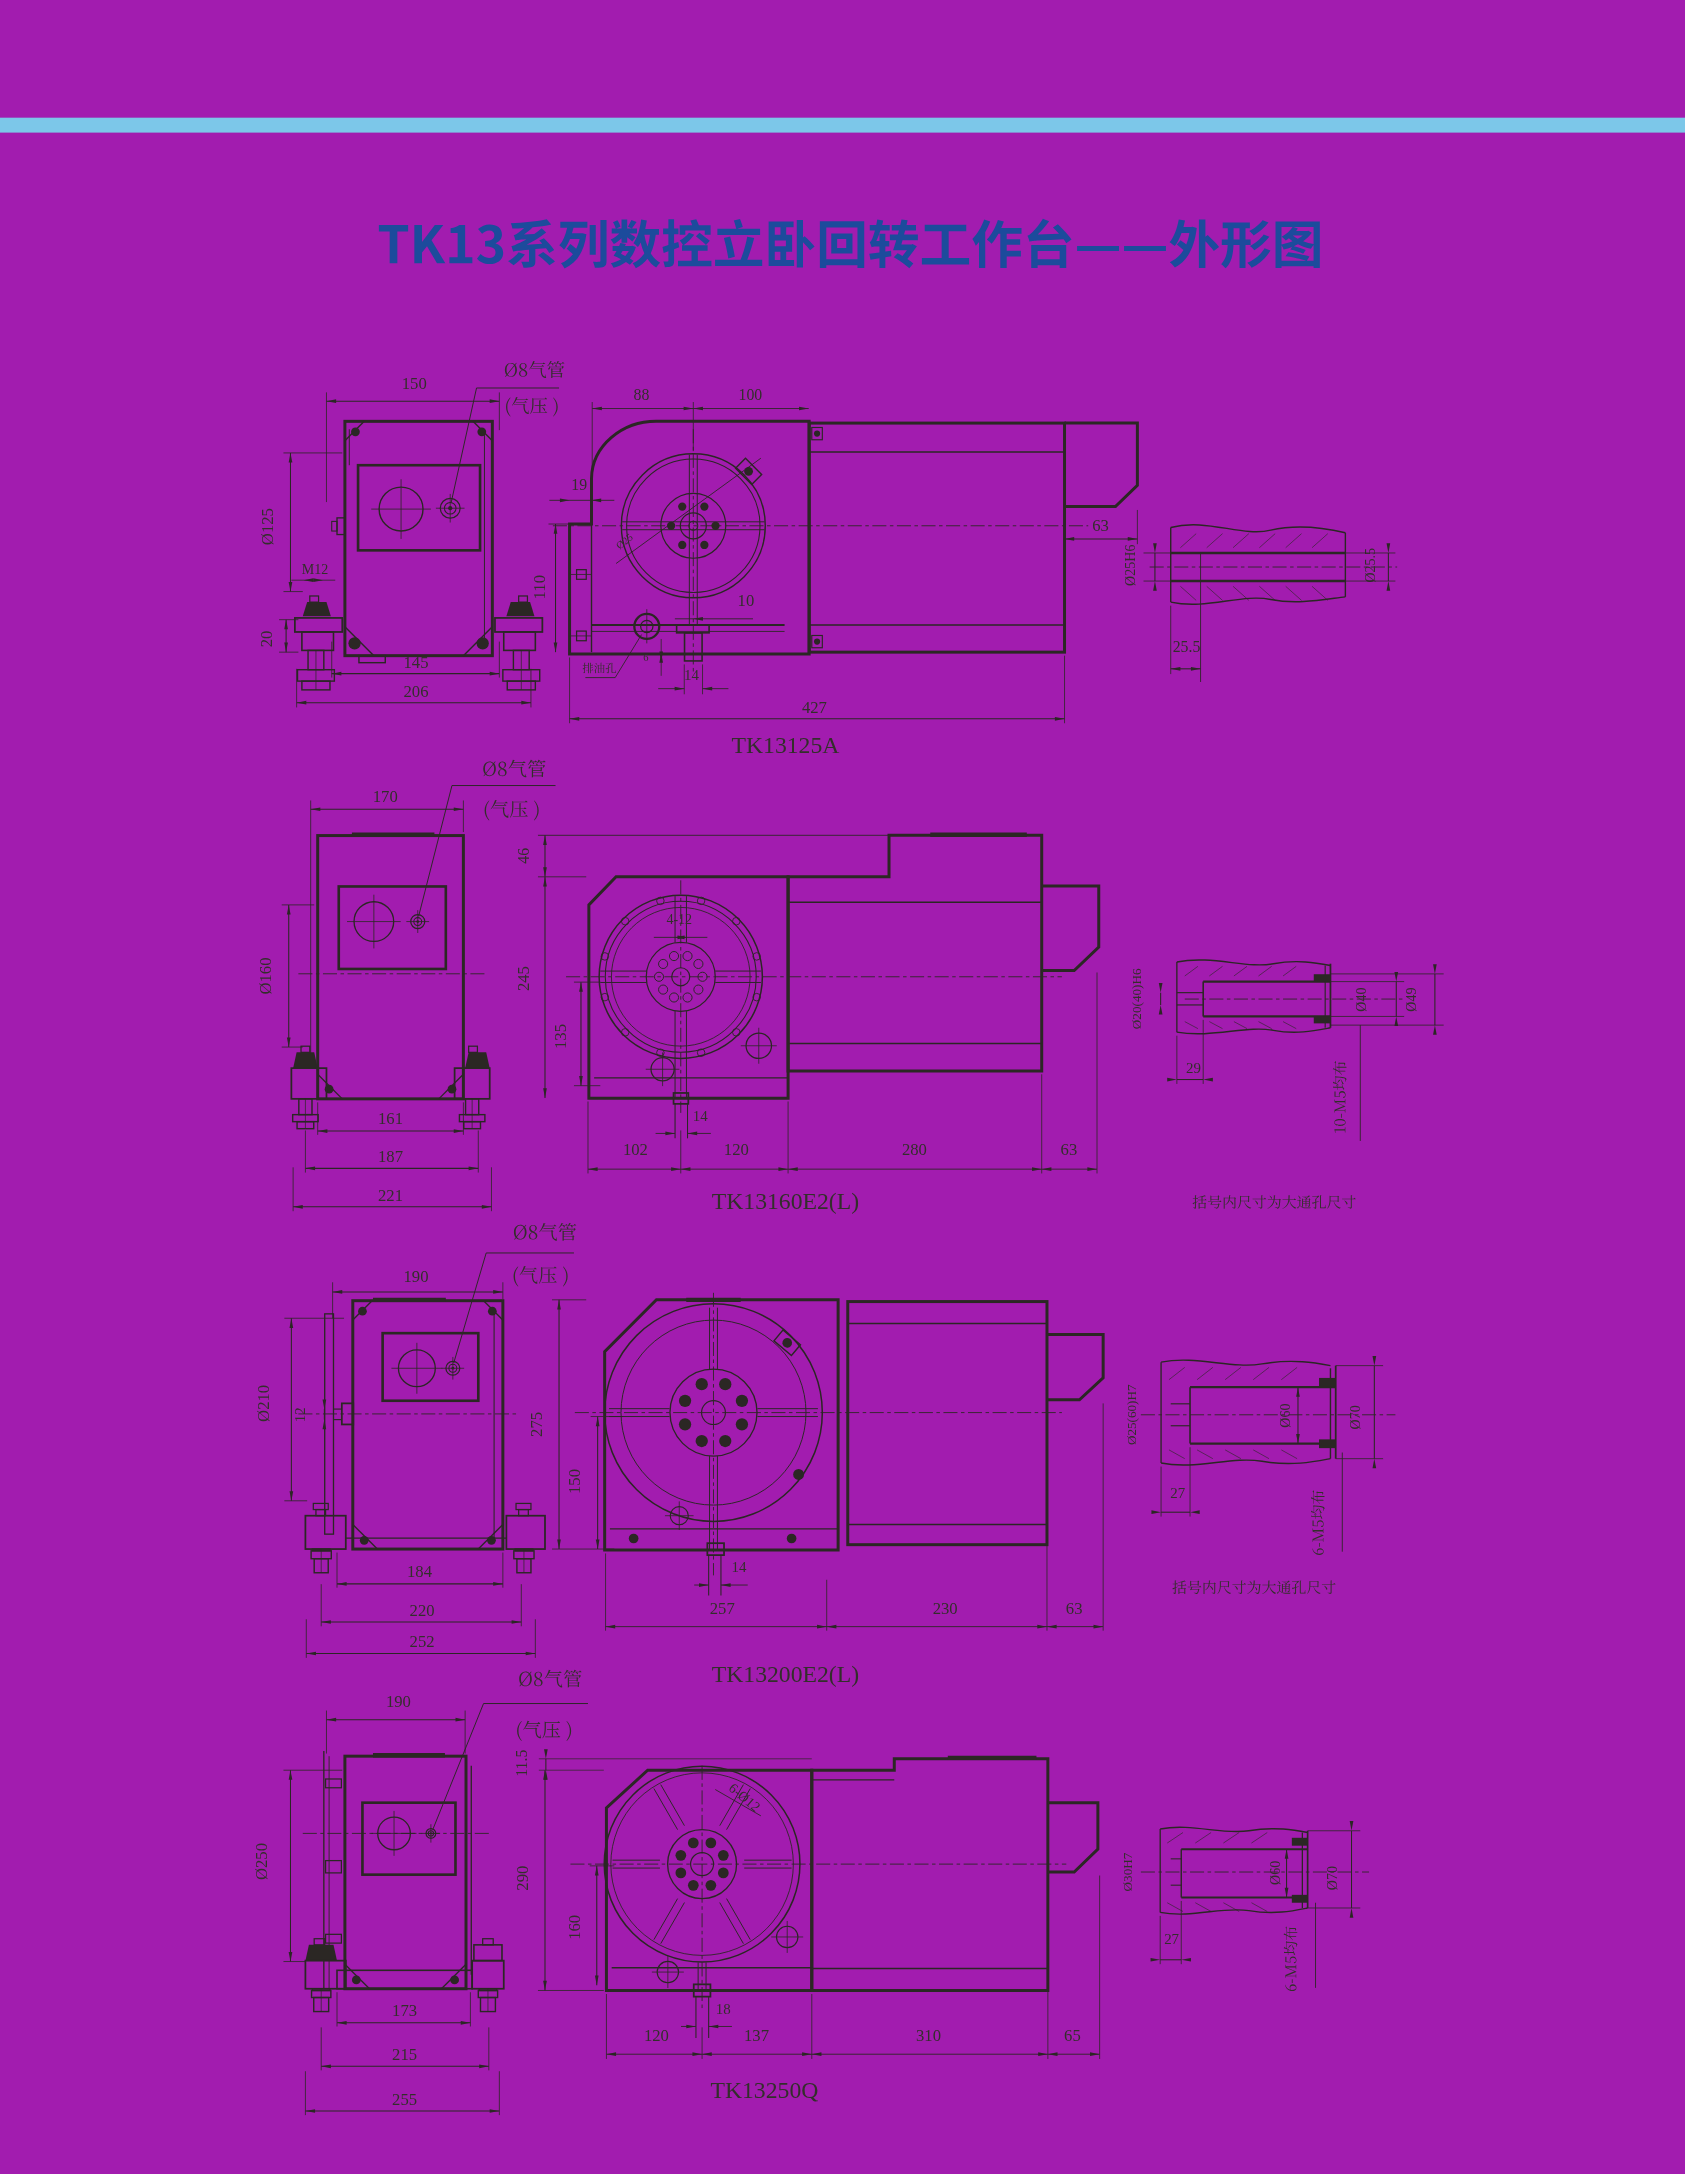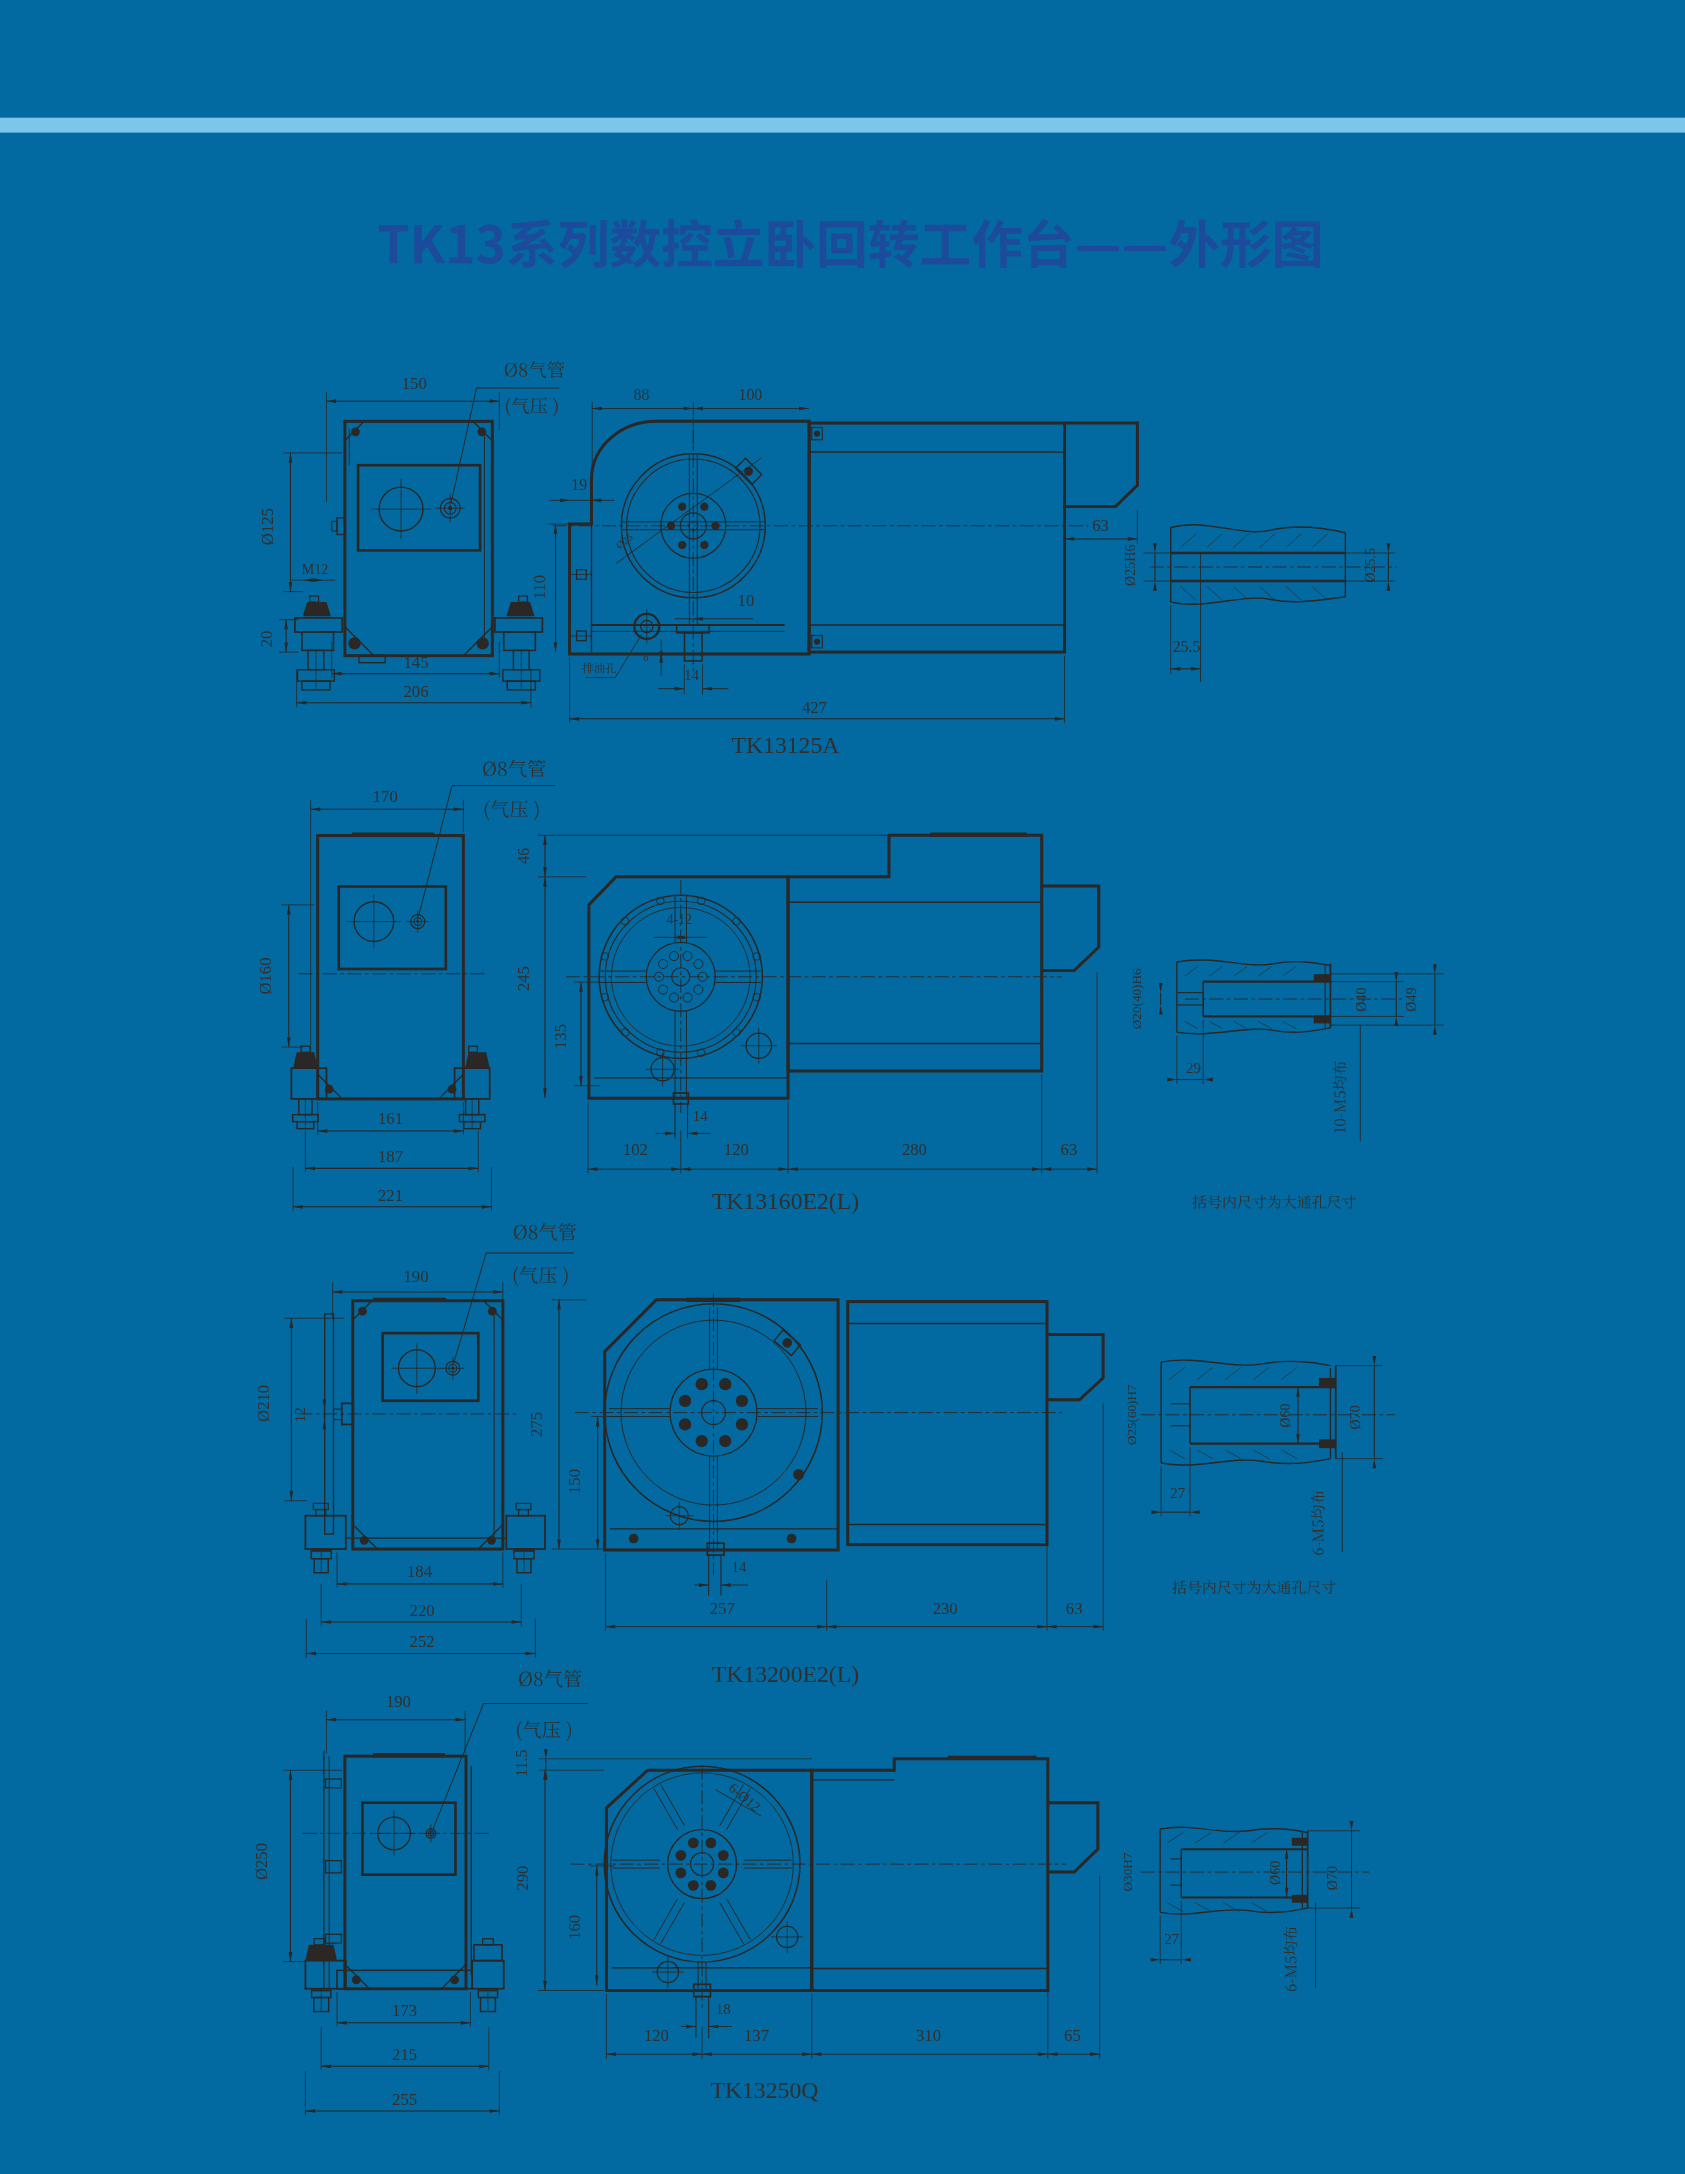--- a/index.html
+++ b/index.html
@@ -1,14 +1,14 @@
 <!DOCTYPE html>
 <html style="font-size:14px"><head><meta charset="utf-8"><title>TK13</title><style>
 html,body{margin:0;padding:0;background:#fff}
-.page{position:relative;width:1685px;height:2174px;background:#0369a1;overflow:hidden}
+.page{position:relative;width:1685px;height:2174px;background:#a21caf;overflow:hidden}
 </style></head><body>
 <div class="page">
 <svg width="1685" height="2174" viewBox="0 0 1920 2477">
 
 <rect x="0" y="134" width="1920" height="17" fill="#7cc7e9"></rect>
 
 <path transform="translate(430,300) scale(1.0153)" d="M13.8 0.0H22.4V-35.8H34.5V-43.0H1.7V-35.8H13.8Z M41.5 0.0H50.1V-12.1L55.7 -19.3L66.9 0.0H76.3L60.8 -26.0L74.0 -43.0H64.5L50.3 -24.3H50.1V-43.0H41.5Z M80.8 0.0H106.6V-7.0H98.5V-43.0H92.2C89.5 -41.2 86.6 -40.1 82.2 -39.4V-34.0H90.1V-7.0H80.8Z M126.1 0.8C134.3 0.8 141.2 -3.7 141.2 -11.6C141.2 -17.3 137.5 -20.9 132.7 -22.2V-22.5C137.2 -24.3 139.8 -27.7 139.8 -32.3C139.8 -39.7 134.2 -43.7 125.9 -43.7C120.9 -43.7 116.8 -41.7 113.0 -38.5L117.5 -33.2C119.9 -35.6 122.4 -37.0 125.5 -37.0C129.2 -37.0 131.3 -35.0 131.3 -31.7C131.3 -27.8 128.7 -25.1 120.9 -25.1V-19.0C130.2 -19.0 132.6 -16.4 132.6 -12.1C132.6 -8.3 129.7 -6.1 125.3 -6.1C121.4 -6.1 118.3 -8.1 115.8 -10.6L111.8 -5.2C114.8 -1.7 119.4 0.8 126.1 0.8Z M158.5 -12.5C155.8 -8.9 151.1 -4.9 146.7 -2.5C148.4 -1.5 151.4 0.8 152.8 2.1C157.0 -0.8 162.2 -5.6 165.6 -10.0ZM180.4 -9.2C184.9 -5.8 190.6 -1.0 193.1 2.1L199.3 -2.0C196.4 -5.2 190.5 -9.8 186.1 -12.8ZM181.7 -25.6C182.8 -24.5 183.9 -23.3 185.0 -22.1L167.6 -20.9C175.0 -24.8 182.5 -29.3 189.4 -34.7L184.4 -39.3C181.8 -37.1 179.0 -34.9 176.1 -32.9L164.6 -32.4C168.0 -34.8 171.4 -37.6 174.3 -40.5C181.9 -41.2 189.0 -42.3 195.1 -43.7L190.1 -49.5C180.3 -47.1 164.1 -45.6 149.8 -45.1C150.5 -43.6 151.3 -40.8 151.5 -39.0C155.7 -39.1 160.2 -39.4 164.7 -39.7C161.6 -36.9 158.6 -34.7 157.4 -33.9C155.7 -32.7 154.3 -31.9 153.0 -31.7C153.7 -30.0 154.6 -27.0 154.9 -25.8C156.3 -26.3 158.2 -26.6 167.3 -27.2C163.5 -24.9 160.3 -23.3 158.6 -22.5C154.9 -20.6 152.7 -19.7 150.4 -19.3C151.1 -17.6 152.1 -14.4 152.4 -13.2C154.3 -13.9 156.9 -14.3 170.2 -15.4V-2.6C170.2 -1.9 169.9 -1.7 169.0 -1.7C168.0 -1.7 164.4 -1.7 161.4 -1.8C162.5 0.0 163.6 3.0 164.0 5.0C168.3 5.0 171.5 4.9 174.1 3.9C176.6 2.8 177.3 1.0 177.3 -2.4V-16.0L189.3 -16.9C190.8 -15.0 192.0 -13.2 192.9 -11.7L198.4 -15.1C196.0 -18.8 191.3 -24.2 186.9 -28.3Z M238.3 -43.1V-9.7H245.1V-43.1ZM250.3 -48.7V-2.9C250.3 -2.0 249.9 -1.7 248.9 -1.7C248.0 -1.6 244.8 -1.6 241.9 -1.7C242.8 0.1 243.8 3.1 244.1 4.9C248.8 5.0 252.1 4.8 254.3 3.7C256.5 2.6 257.2 0.8 257.2 -3.0V-48.7ZM212.5 -16.4C214.7 -14.6 217.4 -12.2 219.4 -10.3C215.8 -5.7 211.3 -2.3 206.0 -0.2C207.4 1.2 209.2 3.9 210.1 5.7C223.5 -0.5 231.8 -12.2 234.6 -32.7L230.3 -33.9L229.0 -33.8H218.4C219.0 -35.8 219.6 -37.9 220.1 -40.0H235.7V-46.6H205.3V-40.0H213.0C211.2 -32.1 208.3 -24.8 204.2 -20.2C205.7 -19.1 208.4 -16.6 209.4 -15.4C212.1 -18.6 214.4 -22.7 216.2 -27.4H227.0C226.0 -23.3 224.8 -19.7 223.1 -16.4C221.2 -18.0 218.5 -20.2 216.5 -21.7Z M285.1 -48.6C284.1 -46.4 282.5 -43.2 281.2 -41.2L285.7 -39.2C287.2 -41.0 289.0 -43.7 290.9 -46.3ZM282.2 -13.8C281.1 -11.8 279.7 -10.0 278.2 -8.4L273.4 -10.7L275.2 -13.8ZM265.1 -8.5C267.8 -7.5 270.6 -6.1 273.4 -4.6C270.1 -2.6 266.2 -1.1 262.0 -0.2C263.1 1.0 264.5 3.5 265.1 5.0C270.3 3.6 275.0 1.5 279.0 -1.5C280.7 -0.4 282.2 0.6 283.4 1.6L287.5 -3.0C286.3 -3.8 284.9 -4.6 283.4 -5.6C286.3 -8.9 288.6 -13.1 290.1 -18.3L286.3 -19.7L285.2 -19.4H277.9L278.9 -21.7L272.7 -22.8C272.3 -21.7 271.8 -20.6 271.3 -19.4H264.0V-13.8H268.4C267.3 -11.8 266.2 -10.0 265.1 -8.5ZM264.4 -46.2C265.8 -44.0 267.1 -40.9 267.6 -39.0H263.0V-33.5H271.6C268.9 -30.7 265.2 -28.1 261.8 -26.7C263.0 -25.5 264.5 -23.2 265.4 -21.6C268.2 -23.3 271.3 -25.6 274.0 -28.3V-23.1H280.4V-29.4C282.6 -27.7 284.9 -25.8 286.2 -24.5L289.8 -29.3C288.8 -30.1 285.6 -32.0 282.9 -33.5H291.4V-39.0H280.4V-49.3H274.0V-39.0H268.0L272.8 -41.1C272.4 -43.2 270.9 -46.1 269.4 -48.3ZM296.0 -49.1C294.7 -38.7 292.1 -28.8 287.4 -22.7C288.8 -21.8 291.4 -19.5 292.4 -18.3C293.5 -19.9 294.6 -21.6 295.5 -23.5C296.6 -19.1 297.9 -15.0 299.6 -11.4C296.6 -6.5 292.4 -2.8 286.5 -0.2C287.7 1.2 289.5 4.1 290.1 5.5C295.6 2.7 299.8 -0.8 303.1 -5.2C305.7 -1.2 308.9 2.2 312.9 4.7C313.9 3.0 315.9 0.5 317.4 -0.8C313.0 -3.2 309.5 -6.8 306.8 -11.4C309.6 -17.1 311.3 -24.0 312.4 -32.1H316.1V-38.6H300.6C301.3 -41.7 301.9 -44.9 302.4 -48.2ZM305.9 -32.1C305.4 -27.2 304.5 -22.8 303.2 -19.0C301.6 -23.0 300.4 -27.4 299.6 -32.1Z M357.5 -30.5C361.2 -27.5 366.3 -23.2 368.8 -20.6L373.1 -25.3C370.4 -27.7 365.1 -31.8 361.6 -34.5ZM326.6 -49.4V-39.0H320.7V-32.6H326.6V-20.5L320.0 -18.4L321.3 -11.7L326.6 -13.6V-3.1C326.6 -2.3 326.4 -2.1 325.7 -2.1C325.0 -2.0 322.9 -2.0 320.9 -2.1C321.7 -0.3 322.5 2.6 322.7 4.3C326.4 4.3 328.9 4.1 330.7 3.0C332.5 1.9 333.0 0.2 333.0 -3.0V-15.8L338.8 -18.0L337.7 -24.1L333.0 -22.6V-32.6H337.9V-39.0H333.0V-49.4ZM349.8 -34.3C347.2 -31.0 343.1 -27.7 339.3 -25.6C340.5 -24.4 342.3 -21.8 343.0 -20.4H341.9V-14.3H352.6V-2.8H337.4V3.3H374.9V-2.8H359.7V-14.3H370.6V-20.4H343.7C347.9 -23.2 352.6 -27.8 355.7 -32.0ZM351.2 -48.0C351.9 -46.4 352.7 -44.4 353.3 -42.7H339.3V-32.0H345.6V-36.8H367.4V-32.2H374.0V-42.7H360.8C360.1 -44.7 358.9 -47.4 357.9 -49.5Z M388.9 -28.5C390.9 -21.2 393.0 -11.7 393.8 -5.5L401.2 -7.4C400.3 -13.6 398.1 -22.8 395.9 -30.2ZM400.0 -48.2C401.1 -45.3 402.2 -41.4 402.8 -38.9H381.6V-31.8H429.5V-38.9H403.9L410.1 -40.7C409.5 -43.2 408.2 -47.0 407.0 -49.9ZM415.1 -30.0C413.6 -21.8 410.5 -11.1 407.6 -4.1H379.0V3.0H431.9V-4.1H415.1C417.8 -10.8 420.8 -20.1 422.9 -28.5Z M446.0 -25.6H458.5V-19.3H446.0ZM446.0 -12.9H452.3V-3.7H446.0ZM446.0 -32.1V-40.4H452.4V-32.1ZM467.1 -46.9H439.1V2.9H467.7V-3.7H458.8V-12.9H465.5V-32.1H458.8V-40.4H467.1ZM470.7 -48.6V4.6H477.7V-23.6C480.8 -20.4 483.9 -16.9 485.6 -14.6L490.7 -19.0C488.2 -22.1 483.5 -26.9 479.5 -30.5L477.7 -29.1V-48.6Z M516.0 -27.3H526.2V-17.2H516.0ZM509.4 -33.4V-11.2H533.2V-33.4ZM496.6 -47.3V5.2H503.8V2.0H538.8V5.2H546.4V-47.3ZM503.8 -4.5V-40.2H538.8V-4.5Z M554.7 -18.0C555.2 -18.5 557.4 -18.9 559.2 -18.9H563.5V-12.2L552.1 -10.7L553.4 -4.1L563.5 -5.7V5.1H570.1V-6.9L576.8 -8.1L576.5 -14.1L570.1 -13.2V-18.9H574.5V-25.1H570.1V-33.2H563.5V-25.1H560.0C561.7 -28.6 563.2 -32.7 564.6 -36.8H575.0V-43.2H566.5C567.0 -44.8 567.4 -46.5 567.7 -48.1L561.0 -49.3C560.7 -47.3 560.3 -45.2 559.9 -43.2H552.6V-36.8H558.4C557.3 -32.8 556.2 -29.6 555.7 -28.4C554.7 -25.9 553.8 -24.2 552.6 -23.8C553.4 -22.2 554.4 -19.2 554.7 -18.0ZM575.2 -32.3V-25.9H582.3C581.1 -21.8 579.9 -17.9 578.8 -14.8H594.3C592.8 -12.8 591.1 -10.5 589.3 -8.3C587.5 -9.4 585.7 -10.4 583.9 -11.3L579.5 -6.8C585.8 -3.3 593.3 2.1 597.0 5.5L601.5 0.1C599.8 -1.4 597.5 -3.1 594.8 -4.9C598.6 -9.6 602.4 -14.8 605.5 -19.2L600.5 -21.6L599.5 -21.3H588.1L589.4 -25.9H606.6V-32.3H591.1L592.3 -36.8H604.5V-43.1H593.9L595.1 -48.4L588.2 -49.2L586.8 -43.1H577.3V-36.8H585.3L584.1 -32.3Z M611.1 -5.9V1.2H664.1V-5.9H641.2V-36.0H660.9V-43.3H614.3V-36.0H633.3V-5.9Z M696.4 -48.7C693.7 -40.4 689.2 -32.0 684.0 -26.7C685.5 -25.6 688.2 -23.1 689.3 -21.9C692.0 -24.9 694.6 -28.8 697.0 -33.2H699.1V5.2H706.3V-7.7H722.2V-14.2H706.3V-20.8H721.4V-27.1H706.3V-33.2H722.9V-39.8H700.2C701.3 -42.2 702.3 -44.6 703.1 -47.0ZM681.0 -49.1C678.1 -40.8 673.0 -32.5 667.8 -27.3C669.0 -25.5 670.9 -21.5 671.6 -19.8C672.8 -21.1 674.0 -22.5 675.2 -24.0V5.1H682.2V-34.8C684.3 -38.7 686.3 -42.9 687.8 -46.9Z M733.8 -20.5V5.2H741.0V2.2H765.7V5.1H773.1V-20.5ZM741.0 -4.5V-13.8H765.7V-4.5ZM731.9 -24.4C735.0 -25.3 739.2 -25.5 770.1 -27.0C771.3 -25.4 772.4 -23.9 773.1 -22.6L779.0 -26.9C775.9 -31.7 769.0 -38.9 763.7 -44.0L758.2 -40.3C760.4 -38.2 762.8 -35.7 765.0 -33.2L741.1 -32.4C745.6 -36.7 750.1 -41.8 753.9 -47.2L746.9 -50.2C742.9 -43.3 736.5 -36.2 734.5 -34.3C732.6 -32.5 731.2 -31.4 729.6 -31.0C730.5 -29.2 731.6 -25.7 731.9 -24.4Z M785.3 -13.9H832.3V-19.4H785.3Z M838.0 -13.9H885.0V-19.4H838.0Z M899.4 -49.3C897.6 -39.3 894.1 -29.6 889.1 -23.8C890.7 -22.8 893.7 -20.6 894.9 -19.4C897.9 -23.3 900.5 -28.4 902.5 -34.2H911.3C910.5 -29.3 909.3 -25.0 907.8 -21.2C905.7 -22.8 903.2 -24.6 901.4 -25.9L897.2 -21.2C899.5 -19.4 902.5 -17.0 904.7 -15.0C900.9 -8.7 895.7 -4.2 889.3 -1.3C891.0 -0.1 893.9 2.8 895.1 4.6C908.2 -2.0 916.9 -16.1 919.6 -39.6L914.7 -41.1L913.3 -40.8H904.7C905.3 -43.2 905.9 -45.6 906.4 -48.1ZM922.0 -49.2V5.2H929.3V-24.7C932.8 -20.9 936.7 -16.7 938.7 -13.8L944.6 -18.5C941.8 -22.2 935.9 -27.8 931.9 -31.8L929.3 -29.9V-49.2Z M993.5 -48.4C990.2 -43.7 983.9 -39.0 978.5 -36.4C980.3 -35.0 982.3 -32.9 983.4 -31.4C989.4 -34.9 995.7 -40.0 1000.1 -45.8ZM994.7 -32.5C991.3 -27.5 984.8 -22.5 979.3 -19.5C981.1 -18.2 983.0 -16.2 984.2 -14.7C990.2 -18.4 996.6 -23.9 1001.1 -29.8ZM995.7 -17.0C991.7 -9.9 984.1 -3.9 976.3 -0.6C978.1 0.9 980.1 3.3 981.2 5.0C989.7 0.7 997.4 -6.0 1002.3 -14.4ZM967.6 -39.4V-26.9H960.9V-39.4ZM947.7 -26.9V-20.5H954.3C954.0 -12.8 952.6 -5.1 947.0 0.9C948.5 1.9 951.0 4.2 952.1 5.6C959.0 -1.5 960.5 -11.0 960.8 -20.5H967.6V5.2H974.3V-20.5H980.0V-26.9H974.3V-39.4H979.2V-45.9H948.7V-39.4H954.4V-26.9Z M1008.0 -47.0V5.2H1014.7V3.1H1050.7V5.2H1057.7V-47.0ZM1019.2 -8.1C1027.0 -7.2 1036.6 -5.0 1042.4 -3.0H1014.7V-20.2C1015.6 -18.9 1016.7 -16.9 1017.1 -15.5C1020.3 -16.3 1023.5 -17.3 1026.7 -18.5L1024.6 -15.5C1029.4 -14.5 1035.6 -12.4 1039.0 -10.8L1041.9 -15.1C1038.5 -16.5 1033.1 -18.2 1028.5 -19.2C1030.0 -19.9 1031.6 -20.6 1033.2 -21.4C1037.6 -19.1 1042.6 -17.4 1047.7 -16.3C1048.3 -17.6 1049.6 -19.4 1050.7 -20.6V-3.0H1043.1L1046.1 -7.7C1040.1 -9.6 1030.3 -11.8 1022.4 -12.6ZM1027.2 -40.8C1024.5 -36.6 1019.6 -32.4 1014.9 -29.8C1016.2 -28.8 1018.4 -26.8 1019.5 -25.6C1020.6 -26.4 1021.8 -27.3 1023.0 -28.2C1024.3 -27.1 1025.7 -26.0 1027.1 -24.9C1023.2 -23.4 1018.8 -22.1 1014.7 -21.3V-40.8ZM1027.9 -40.8H1050.7V-21.6C1046.7 -22.3 1042.7 -23.4 1039.0 -24.8C1043.0 -27.6 1046.3 -30.7 1048.7 -34.3L1044.8 -36.7L1043.8 -36.4H1031.1C1031.8 -37.2 1032.5 -38.2 1033.0 -39.0ZM1032.9 -27.6C1030.8 -28.7 1029.0 -29.9 1027.4 -31.3H1038.6C1037.0 -29.9 1035.0 -28.7 1032.9 -27.6Z" fill="#1c4b9c" stroke="none"></path>
 
 <path transform="translate(609.0,429.0) translate(-34.9,0)" d="M3.1 -7.6C3.1 -11.6 4.8 -14.9 8.0 -14.9C9.6 -14.9 10.8 -14.1 11.7 -12.9L3.9 -3.2C3.4 -4.4 3.1 -6.0 3.1 -7.6ZM12.1 -12.1C12.7 -10.9 13.0 -9.3 13.0 -7.6C13.0 -3.7 11.3 -0.4 8.0 -0.4C6.4 -0.4 5.2 -1.2 4.4 -2.4ZM8.0 -15.6C4.3 -15.6 1.2 -12.6 1.2 -7.6C1.2 -5.3 1.9 -3.4 3.0 -2.0L1.4 -0.0L2.0 0.5L3.6 -1.4C4.8 -0.3 6.3 0.3 8.0 0.3C11.8 0.3 14.9 -2.6 14.9 -7.6C14.9 -10.1 14.2 -12.0 13.1 -13.3L14.6 -15.3L14.0 -15.9L12.5 -13.9C11.3 -15.1 9.7 -15.6 8.0 -15.6Z M21.9 0.3C24.8 0.3 26.7 -1.3 26.7 -3.7C26.7 -5.6 25.6 -7.0 23.0 -8.2C25.2 -9.3 26.0 -10.7 26.0 -12.1C26.0 -14.1 24.6 -15.6 22.0 -15.6C19.6 -15.6 17.7 -14.1 17.7 -11.8C17.7 -10.0 18.6 -8.5 20.8 -7.5C18.5 -6.5 17.3 -5.2 17.3 -3.4C17.3 -1.2 18.9 0.3 21.9 0.3ZM22.5 -8.4C20.0 -9.6 19.3 -10.8 19.3 -12.2C19.3 -13.9 20.6 -14.9 22.0 -14.9C23.7 -14.9 24.6 -13.7 24.6 -12.1C24.6 -10.5 24.0 -9.5 22.5 -8.4ZM21.3 -7.3C24.2 -6.0 25.0 -4.8 25.0 -3.2C25.0 -1.5 23.9 -0.3 21.9 -0.3C20.0 -0.3 18.8 -1.6 18.8 -3.5C18.8 -5.1 19.6 -6.2 21.3 -7.3Z M44.0 -13.3 43.0 -12.1H33.1L33.3 -11.5H45.2C45.5 -11.5 45.7 -11.6 45.8 -11.8C45.1 -12.5 44.0 -13.3 44.0 -13.3ZM35.6 -16.9 33.4 -17.7C32.4 -13.9 30.5 -10.2 28.7 -7.9L28.9 -7.7C30.8 -9.3 32.4 -11.5 33.8 -14.2H46.8C47.1 -14.2 47.3 -14.3 47.3 -14.5C46.6 -15.2 45.4 -16.1 45.4 -16.1L44.4 -14.8H34.1C34.3 -15.3 34.6 -15.9 34.8 -16.5C35.3 -16.5 35.5 -16.7 35.6 -16.9ZM41.7 -9.2H31.0L31.2 -8.6H41.9C42.0 -3.8 42.5 0.1 46.1 1.3C47.0 1.7 47.9 1.7 48.1 1.2C48.3 0.9 48.2 0.6 47.7 0.1L47.8 -2.3L47.5 -2.3C47.4 -1.6 47.2 -0.9 47.0 -0.4C46.9 -0.1 46.8 -0.1 46.4 -0.2C43.7 -1.1 43.3 -4.9 43.3 -8.4C43.8 -8.5 44.0 -8.6 44.2 -8.7L42.5 -10.1Z M58.2 -13.5 58.0 -13.4C58.5 -13.0 59.1 -12.2 59.1 -11.6C60.4 -10.7 61.6 -13.2 58.2 -13.5ZM63.3 -16.9 61.2 -17.7C60.7 -16.1 60.0 -14.6 59.2 -13.7L59.5 -13.4C60.1 -13.8 60.7 -14.3 61.2 -14.9H62.9C63.4 -14.4 63.9 -13.6 63.9 -12.9C65.0 -12.0 66.1 -13.9 63.9 -14.9H68.4C68.7 -14.9 68.9 -15.0 69.0 -15.2C68.3 -15.9 67.2 -16.7 67.2 -16.7L66.2 -15.5H61.8C62.0 -15.9 62.2 -16.2 62.5 -16.6C62.9 -16.5 63.1 -16.7 63.3 -16.9ZM54.9 -16.9 52.9 -17.7C52.1 -15.5 50.9 -13.4 49.6 -12.2L49.9 -11.9C51.0 -12.6 52.1 -13.7 53.0 -14.9H54.4C54.9 -14.4 55.3 -13.6 55.4 -12.9C56.4 -12.0 57.5 -13.8 55.3 -14.9H59.1C59.4 -14.9 59.6 -15.0 59.6 -15.2C59.0 -15.9 58.0 -16.6 58.0 -16.6L57.2 -15.5H53.4C53.6 -15.9 53.8 -16.2 54.0 -16.6C54.5 -16.5 54.7 -16.7 54.9 -16.9ZM55.4 -8.3H63.5V-6.0H55.4ZM54.0 -9.6V1.7H54.2C54.9 1.7 55.4 1.3 55.4 1.2V0.3H64.8V1.3H65.0C65.5 1.3 66.2 1.0 66.2 0.9V-2.9C66.6 -2.9 66.9 -3.1 67.0 -3.2L65.4 -4.5L64.6 -3.7H55.4V-5.4H63.5V-4.8H63.8C64.2 -4.8 64.9 -5.1 64.9 -5.3V-8.1C65.3 -8.2 65.6 -8.4 65.7 -8.5L64.1 -9.7L63.4 -8.9H55.6ZM55.4 -3.0H64.8V-0.4H55.4ZM52.4 -12.4 52.1 -12.3C52.2 -11.1 51.7 -9.9 51.0 -9.4C50.5 -9.2 50.3 -8.8 50.5 -8.3C50.7 -7.9 51.4 -7.9 51.9 -8.3C52.4 -8.7 52.8 -9.5 52.8 -10.7H66.4C66.3 -10.0 66.1 -9.2 65.9 -8.7L66.2 -8.5C66.8 -9.0 67.5 -9.9 67.9 -10.5C68.2 -10.5 68.5 -10.5 68.6 -10.7L67.1 -12.2L66.3 -11.3H52.7C52.6 -11.7 52.6 -12.0 52.4 -12.4Z" fill="#332f2b" stroke="none"></path>
 <path transform="translate(606.0,470.0) translate(-31.3,0)" d="M3.4 -6.3C3.4 -10.3 4.2 -13.0 7.0 -16.9L6.6 -17.2C3.4 -13.9 1.9 -10.6 1.9 -6.3C1.9 -2.1 3.4 1.2 6.6 4.5L7.0 4.2C4.3 0.3 3.4 -2.4 3.4 -6.3Z M23.8 -13.3 22.8 -12.1H12.9L13.1 -11.5H25.1C25.3 -11.5 25.5 -11.6 25.6 -11.8C24.9 -12.5 23.8 -13.3 23.8 -13.3ZM15.5 -16.9 13.3 -17.7C12.2 -13.9 10.3 -10.2 8.5 -7.9L8.8 -7.7C10.6 -9.3 12.3 -11.5 13.6 -14.2H26.6C26.9 -14.2 27.1 -14.3 27.2 -14.5C26.4 -15.2 25.2 -16.1 25.2 -16.1L24.2 -14.8H13.9C14.2 -15.3 14.4 -15.9 14.6 -16.5C15.1 -16.5 15.4 -16.7 15.5 -16.9ZM21.5 -9.2H10.8L11.0 -8.6H21.7C21.8 -3.8 22.3 0.1 25.9 1.3C26.9 1.7 27.7 1.7 28.0 1.2C28.1 0.9 28.0 0.6 27.5 0.1L27.6 -2.3L27.3 -2.3C27.2 -1.6 27.0 -0.9 26.8 -0.4C26.7 -0.1 26.6 -0.1 26.2 -0.2C23.5 -1.1 23.1 -4.9 23.2 -8.4C23.6 -8.5 23.9 -8.6 24.0 -8.7L22.3 -10.1Z M42.8 -6.4 42.5 -6.3C43.6 -5.3 44.9 -3.7 45.3 -2.4C46.8 -1.3 47.8 -4.6 42.8 -6.4ZM45.7 -9.7 44.7 -8.5H41.1V-13.3C41.6 -13.3 41.8 -13.5 41.8 -13.8L39.7 -14.0V-8.5H34.4L34.6 -7.8H39.7V-0.3H32.4L32.6 0.3H48.3C48.6 0.3 48.8 0.2 48.9 0.0C48.2 -0.7 47.1 -1.6 47.1 -1.6L46.1 -0.3H41.1V-7.8H46.9C47.2 -7.8 47.4 -7.9 47.4 -8.2C46.7 -8.8 45.7 -9.7 45.7 -9.7ZM46.9 -17.1 45.9 -15.8H33.5L31.8 -16.6V-10.5C31.8 -6.5 31.6 -2.1 29.4 1.4L29.7 1.6C33.0 -1.8 33.2 -6.8 33.2 -10.5V-15.2H48.1C48.4 -15.2 48.7 -15.3 48.7 -15.5C48.0 -16.2 46.9 -17.1 46.9 -17.1Z M59.3 -6.3C59.3 -2.4 58.4 0.3 55.6 4.2L56.0 4.5C59.2 1.3 60.8 -2.1 60.8 -6.3C60.8 -10.6 59.2 -13.9 56.0 -17.2L55.6 -16.9C58.4 -13.0 59.3 -10.3 59.3 -6.3Z" fill="#332f2b" stroke="none"></path>

